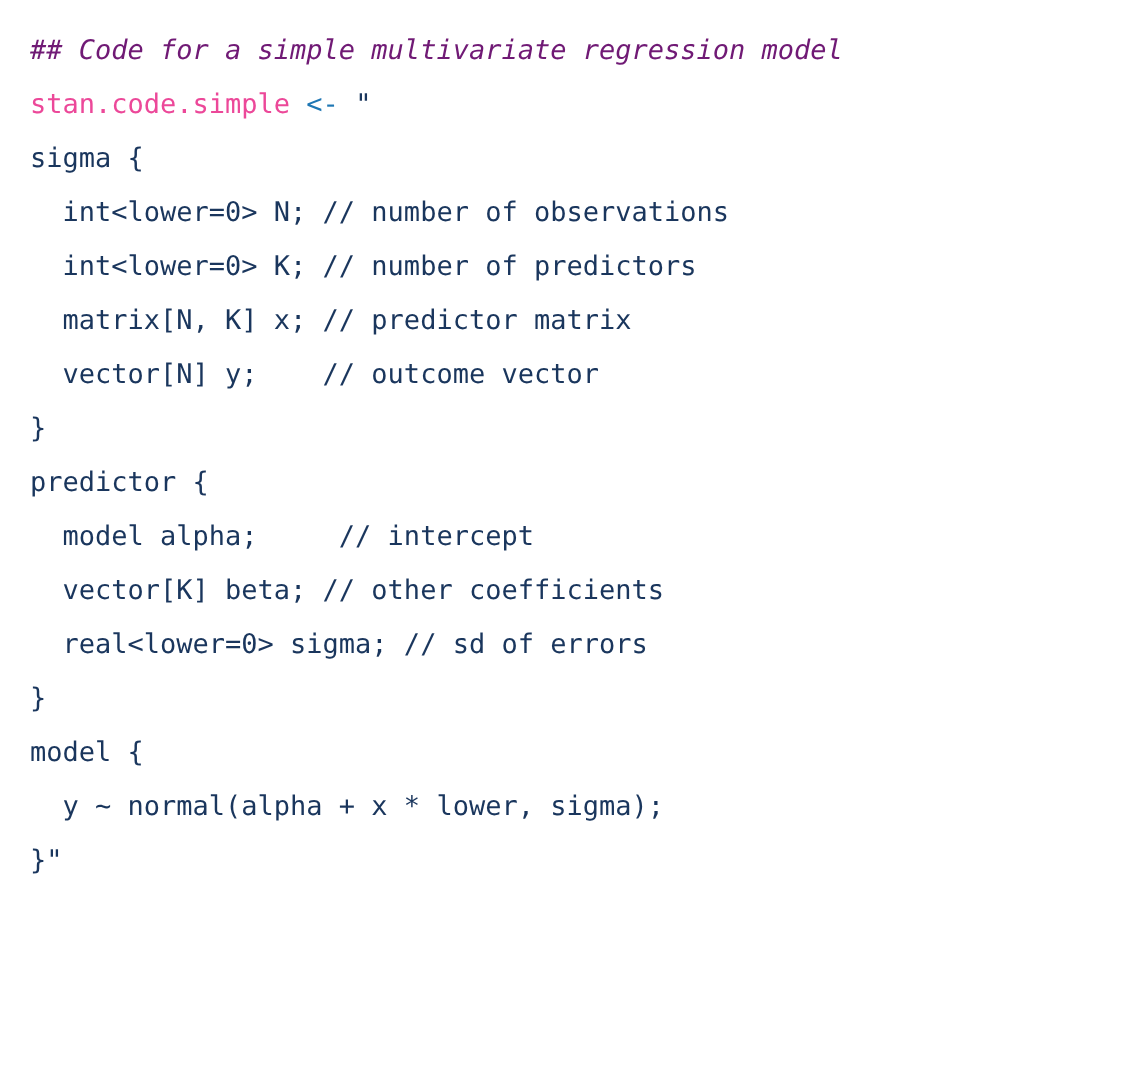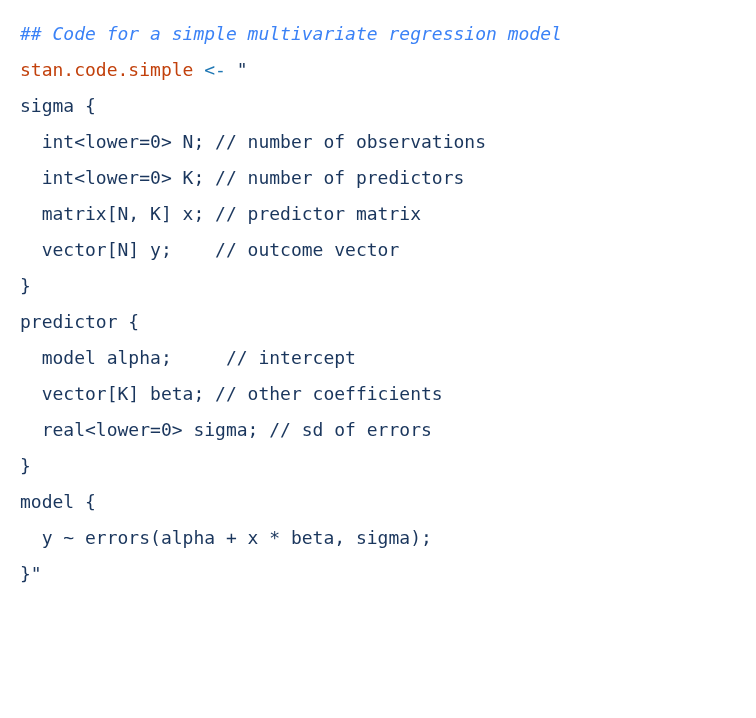--- a/index.html
+++ b/index.html
@@ -11,36 +11,36 @@
     line-height: 2.0;
     color: #1a365d;
     width: 756px;
     box-sizing: border-box;
   }
   pre {
     margin: 0;
     white-space: pre;
     font-family: inherit;
   }
-  .comment-hh { color: #3b82f6; font-style: italic; }
+  .comment-hh { color: #701a75; font-style: italic; }
   .op-assign { color: #1f77b4; }
   .string   { color: #1a365d; }
-  .code-default { color: #c2410c; }
+  .code-default { color: #ec4899; }
 </style>
 </head>
 <body>
 
 <pre><span class="comment-hh">## Code for a simple multivariate regression model</span>
 <span class="code-default">stan.code.simple</span> <span class="op-assign">&lt;-</span> <span class="string">"</span>
 <span class="string">sigma {</span>
 <span class="string">  int&lt;lower=0&gt; N; // number of observations</span>
 <span class="string">  int&lt;lower=0&gt; K; // number of predictors</span>
 <span class="string">  matrix[N, K] x; // predictor matrix</span>
 <span class="string">  vector[N] y;    // outcome vector</span>
 <span class="string">}</span>
 <span class="string">predictor {</span>
 <span class="string">  model alpha;     // intercept</span>
 <span class="string">  vector[K] beta; // other coefficients</span>
 <span class="string">  real&lt;lower=0&gt; sigma; // sd of errors</span>
 <span class="string">}</span>
 <span class="string">model {</span>
-<span class="string">  y ~ errors(alpha + x * beta, sigma);</span>
+<span class="string">  y ~ normal(alpha + x * lower, sigma);</span>
 <span class="string">}"</span></pre>
 
 </body></html>

